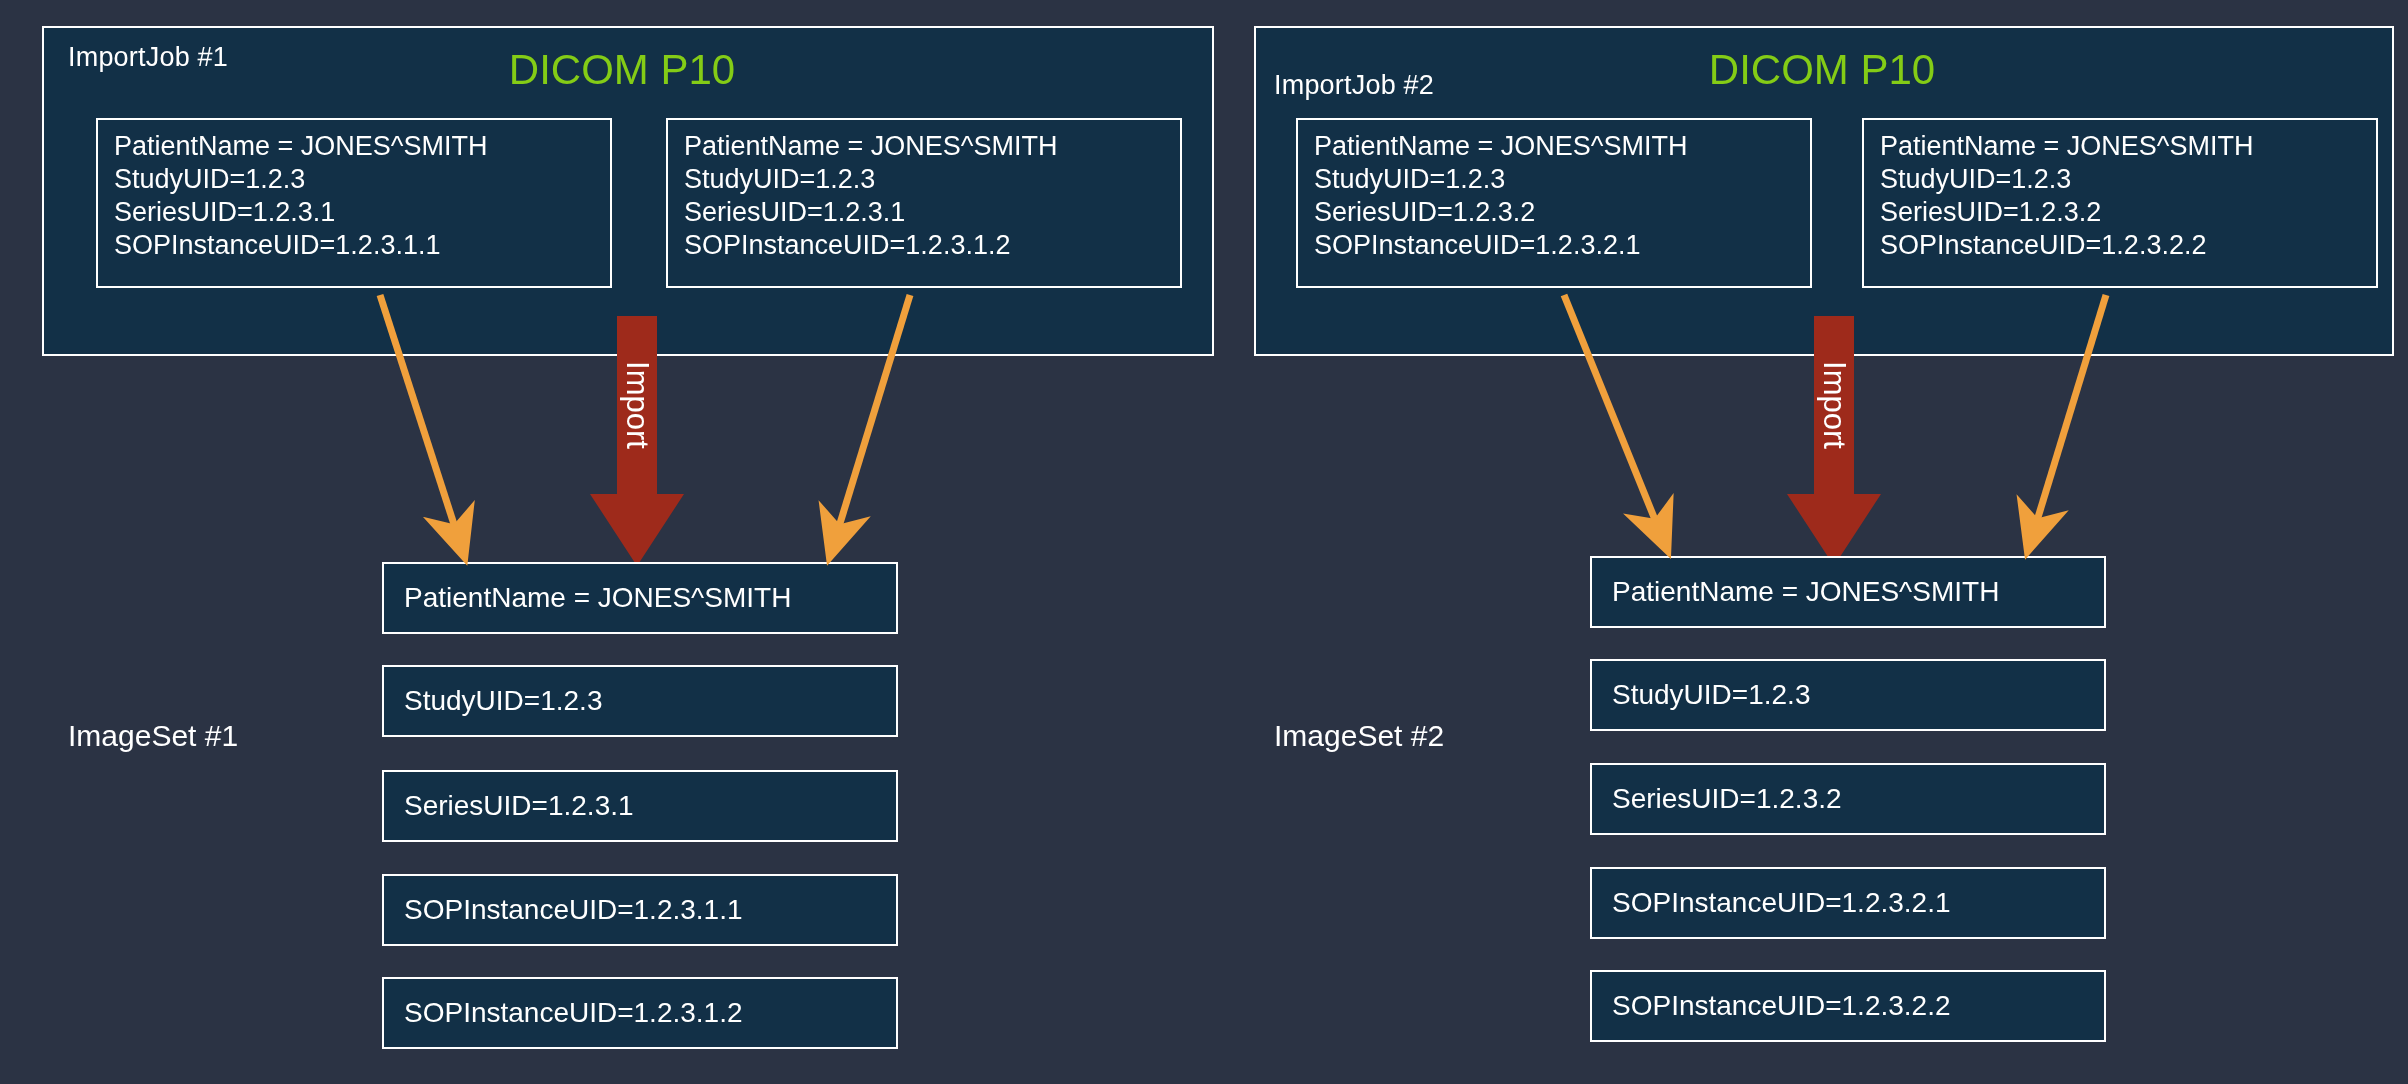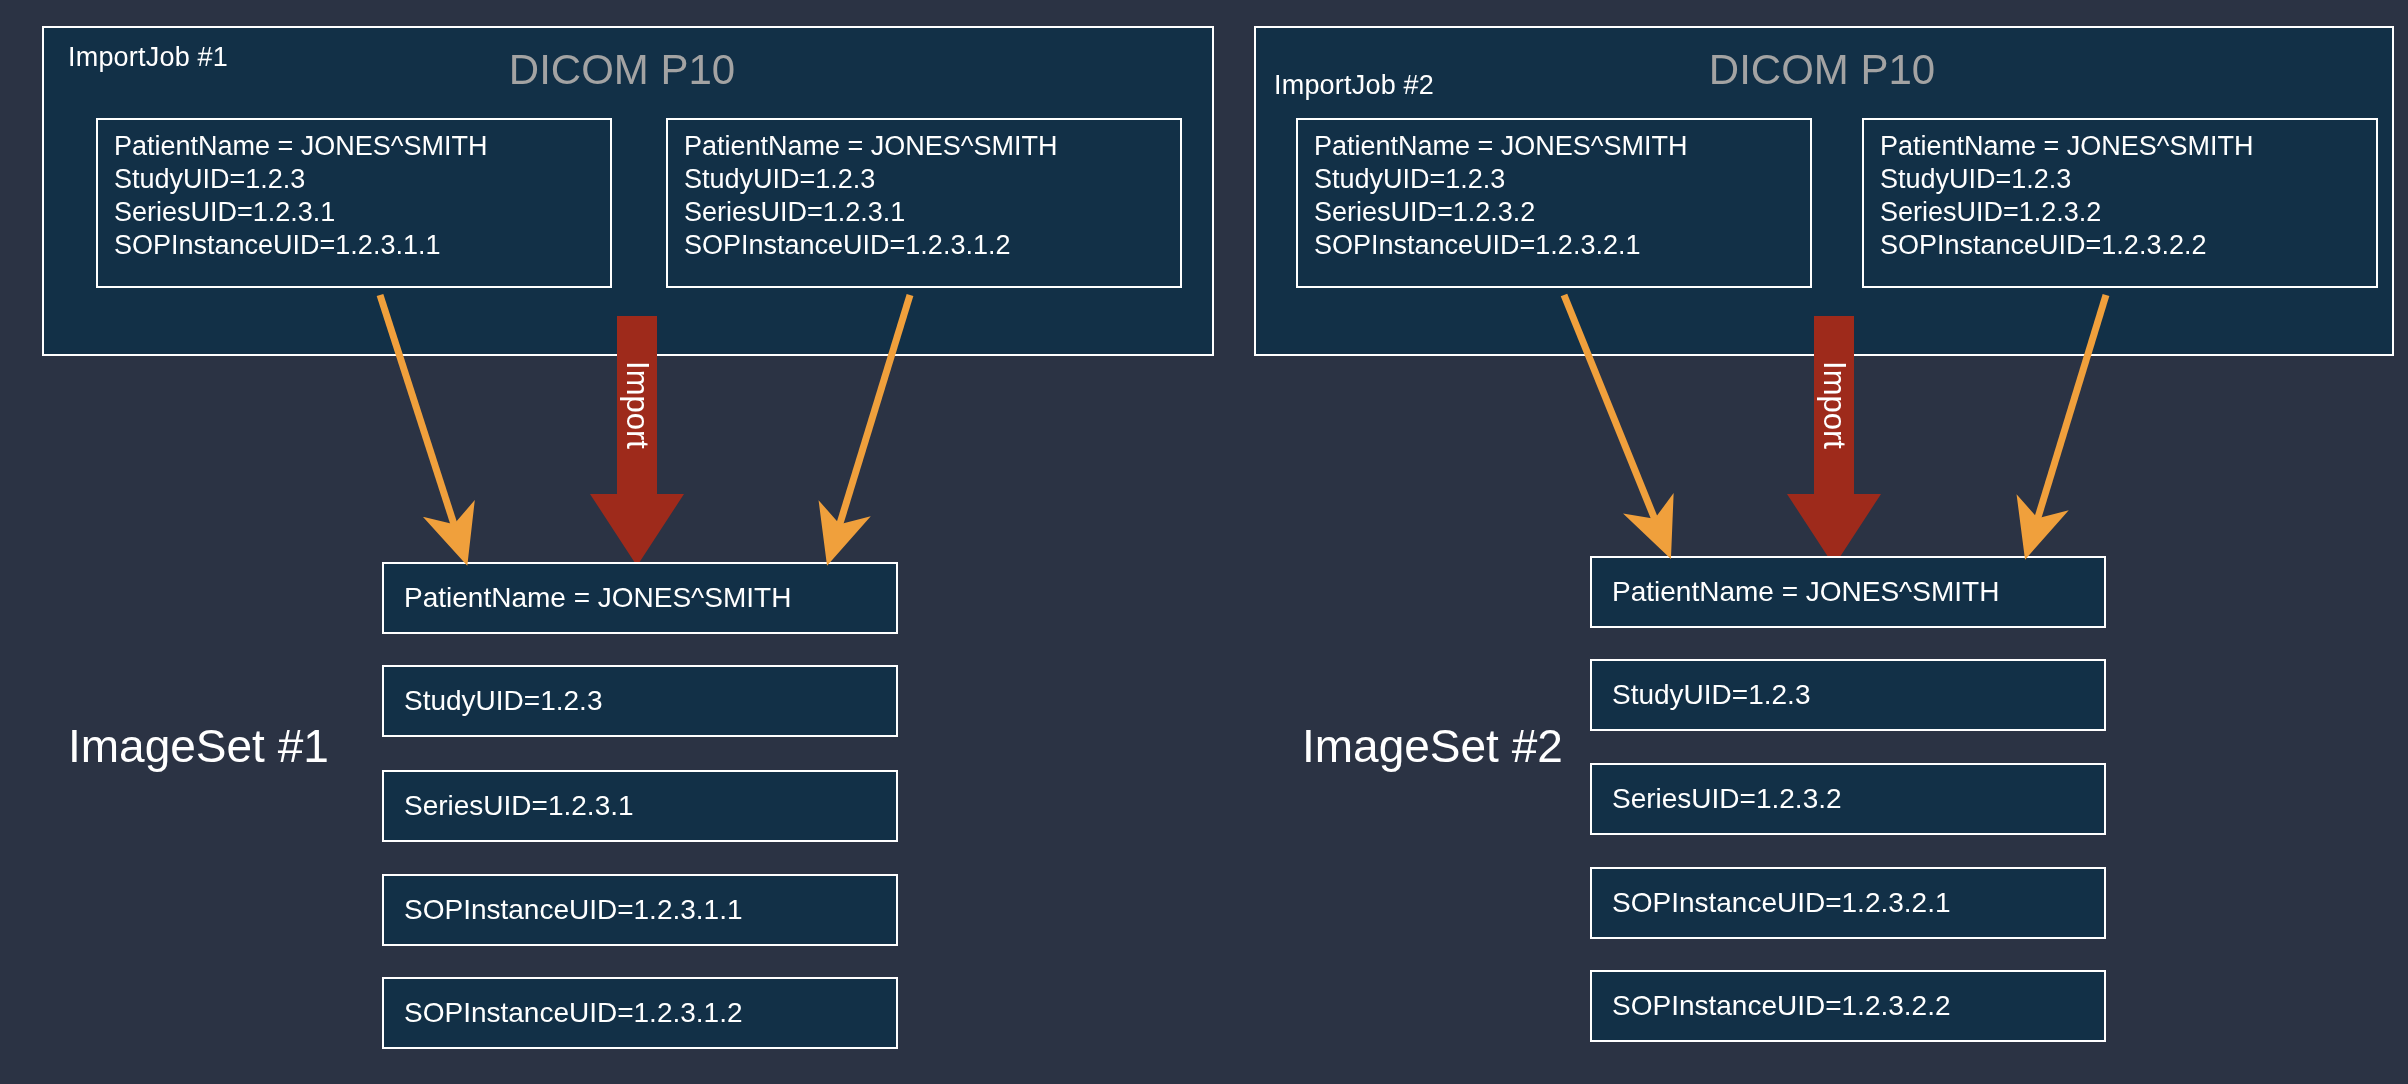--- a/index.html
+++ b/index.html
@@ -23,21 +23,21 @@
   .job-label{
     position:absolute;
     font-size:27px;
     color:#ffffff;
     white-space:nowrap;
     letter-spacing:0.2px;
   }
   .job-title{
     position:absolute;
     font-size:42px;
-    color:#a3a3a3;
+    color:#84cc16;
     white-space:nowrap;
     text-align:center;
   }
 
   
   .inst-box{
     position:absolute;
     background:#123047;
     border:2px solid #ffffff;
     box-sizing:border-box;
@@ -60,21 +60,21 @@
     align-items:center;
     padding-left:20px;
   }
   .attr-box .txt{
     font-size:28px;
     color:#ffffff;
     white-space:nowrap;
   }
   .set-label{
     position:absolute;
-    font-size:46px;
+    font-size:30px;
     color:#ffffff;
     white-space:nowrap;
   }
 
   
   .import-arrow{position:absolute;}
   .import-arrow svg{display:block;}
   .import-arrow .caption{
     position:absolute;
     left:0;top:0;
@@ -169,21 +169,21 @@
 
   <div class="import-arrow" style="left:1775px;top:316px;width:94px;height:250px;">
     <svg width="94" height="250" viewBox="0 0 94 250">
       <polygon points="27,0 67,0 67,178 94,178 47,250 0,178 27,178" fill="#9e2a1b"></polygon>
     </svg>
     <div class="caption" style="height:178px;">
       <span>Import</span>
     </div>
   </div>
 
-  <div class="set-label" style="left:1262px;top:719px;margin-left:28px;">ImageSet #2</div>
+  <div class="set-label" style="left:1262px;top:719px;">ImageSet #2</div>
 
   <div class="attr-box" style="left:1578px;top:556px;width:516px;height:72px;">
     <span class="txt">PatientName = JONES^SMITH</span>
   </div>
   <div class="attr-box" style="left:1578px;top:659px;width:516px;height:72px;">
     <span class="txt">StudyUID=1.2.3</span>
   </div>
   <div class="attr-box" style="left:1578px;top:763px;width:516px;height:72px;">
     <span class="txt">SeriesUID=1.2.3.2</span>
   </div>

